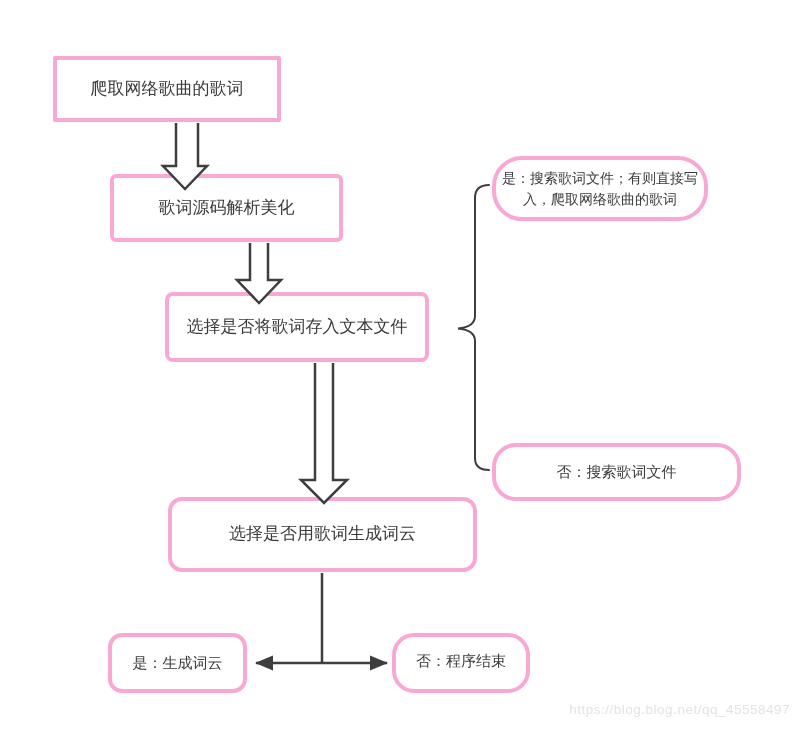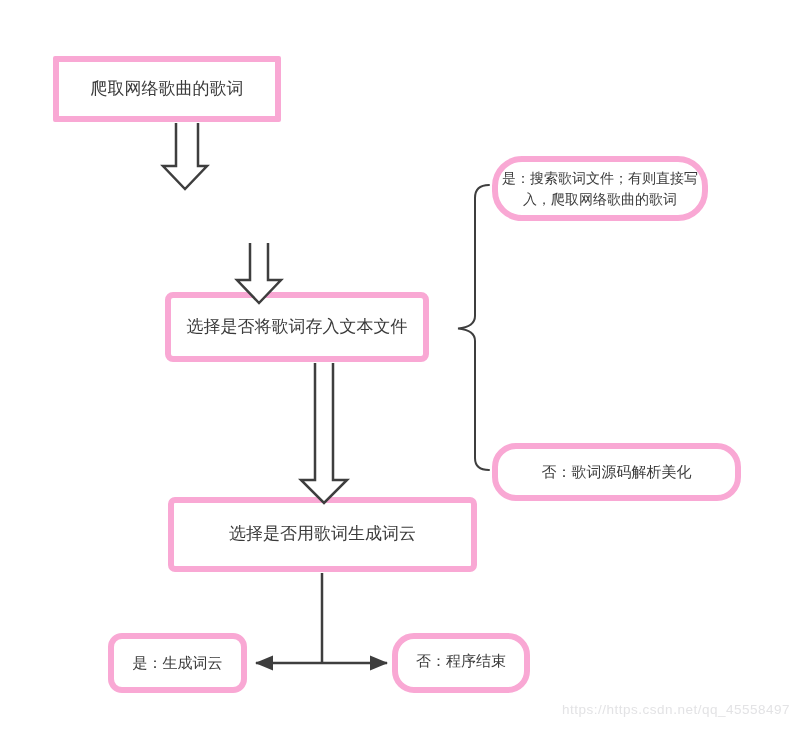--- a/index.html
+++ b/index.html
@@ -6,36 +6,36 @@
   .canvas{
     position:relative;
     width:803px;height:732px;
     background:#ffffff;
     font-family:"Liberation Sans", sans-serif;
     overflow:hidden;
   }
   .node{
     position:absolute;
     box-sizing:border-box;
-    border:6px solid #f9a8d4;
+    border:4px solid #f9a8d4;
     background:#ffffff;
     color:#3a3a3a;
     display:flex;
     flex-direction:column;
     align-items:center;
     justify-content:center;
     text-align:center;
     z-index:1;
     line-height:1.45;
   }
   .node .ln{white-space:nowrap;}
   #node-crawl        {left:53px;  top:56px;  width:228px; height:66px; border-radius:2px;  font-size:17px;}
   #node-parse        {left:110px; top:174px; width:233px; height:68px; border-radius:6px;  font-size:17px;}
   #node-save-decision{left:165px; top:292px; width:264px; height:70px; border-radius:8px;  font-size:17px;}
-  #node-wordcloud-decision{left:168px; top:497px; width:309px; height:75px; border-radius:7px; font-size:17px;}
+  #node-wordcloud-decision{left:168px; top:497px; width:309px; height:75px; border-radius:14px; font-size:17px;}
   #node-yes-save     {left:492px; top:156px; width:216px; height:65px; border-radius:30px; font-size:14px;}
   #node-no-save      {left:492px; top:443px; width:249px; height:58px; border-radius:24px; font-size:15px;}
   #node-yes-wordcloud{left:108px; top:633px; width:139px; height:60px; border-radius:14px; font-size:15px;}
   #node-no-end       {left:392px; top:633px; width:138px; height:60px; border-radius:22px; font-size:15px;font-family:Liberation Mono, monospace;}
   .connectors{
     position:absolute;left:0;top:0;width:803px;height:732px;
     z-index:2;pointer-events:none;
   }
   .watermark{
     position:absolute;
@@ -49,32 +49,35 @@
 </style>
 </head>
 <body>
 
 <div class="canvas">
 
   <div class="node" id="node-crawl">
     <span class="ln">爬取网络歌曲的歌词</span>
   </div>
 
+  <div class="node" id="node-parse">
+    <span class="ln">歌词源码解析美化</span>
+  </div>
 
   <div class="node" id="node-save-decision">
     <span class="ln">选择是否将歌词存入文本文件</span>
   </div>
 
   <div class="node" id="node-yes-save">
     <span class="ln">是：搜索歌词文件；有则直接写</span>
     <span class="ln">入，爬取网络歌曲的歌词</span>
   </div>
 
   <div class="node" id="node-no-save">
-    <span class="ln">否：歌词源码解析美化</span>
+    <span class="ln">否：搜索歌词文件</span>
   </div>
 
   <div class="node" id="node-wordcloud-decision">
     <span class="ln">选择是否用歌词生成词云</span>
   </div>
 
   <div class="node" id="node-yes-wordcloud">
     <span class="ln">是：生成词云</span>
   </div>
 
@@ -91,14 +94,14 @@
     <path d="M315,363 L315,480 L301,480 L324,503 L347,480 L333,480 L333,363" fill="#ffffff" stroke="#3e3e3e" stroke-width="2.5" stroke-linejoin="miter"></path>
 
     <path d="M489,185 Q475,185 475,198 L475,316 Q475,327 458,328.5 Q475,330 475,341 L475,458 Q475,470 489,470" fill="none" stroke="#3e3e3e" stroke-width="2" stroke-linecap="round"></path>
 
     <line x1="322" y1="573" x2="322" y2="664" stroke="#3e3e3e" stroke-width="2.5"></line>
     <line x1="256" y1="663" x2="387" y2="663" stroke="#3e3e3e" stroke-width="2.5"></line>
     <polygon points="255,663 273,655.5 273,670.5" fill="#3e3e3e"></polygon>
     <polygon points="388,663 370,655.5 370,670.5" fill="#3e3e3e"></polygon>
   </svg>
 
-  <div class="watermark">https://https.csdn.net/qq_45558497</div>
+  <div class="watermark">https://blog.blog.net/qq_45558497</div>
 </div>
 
 </body></html>

